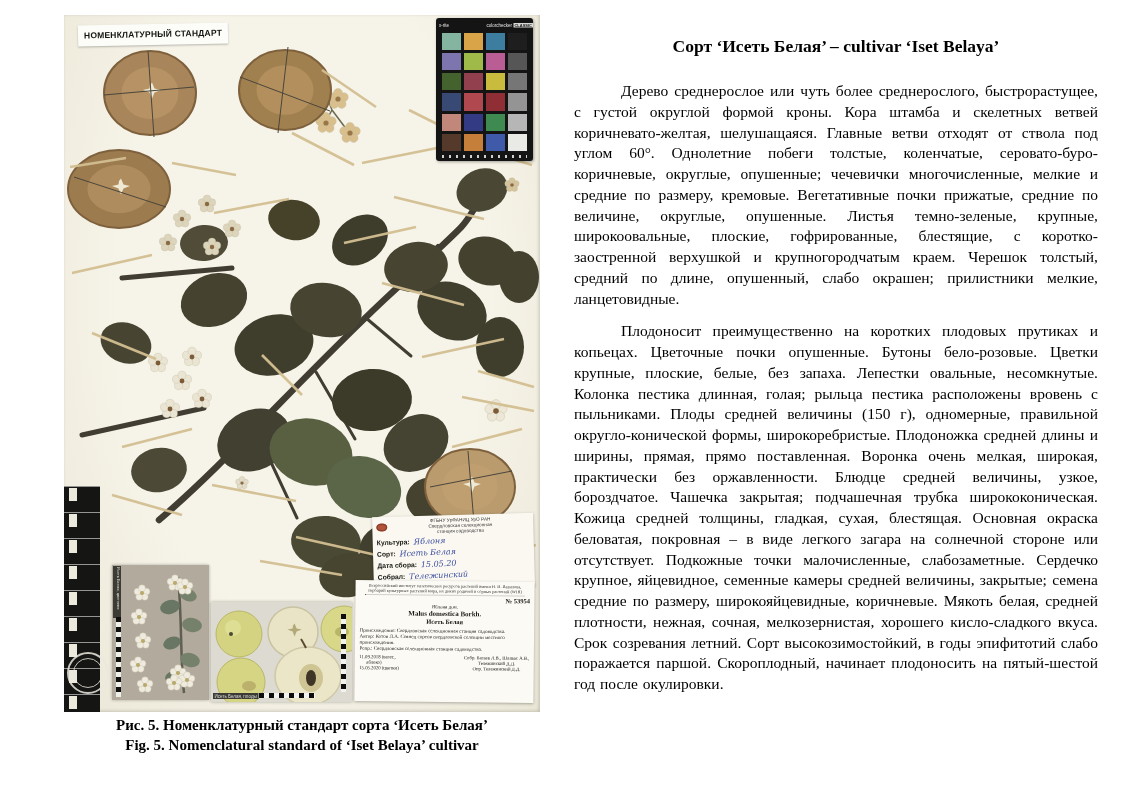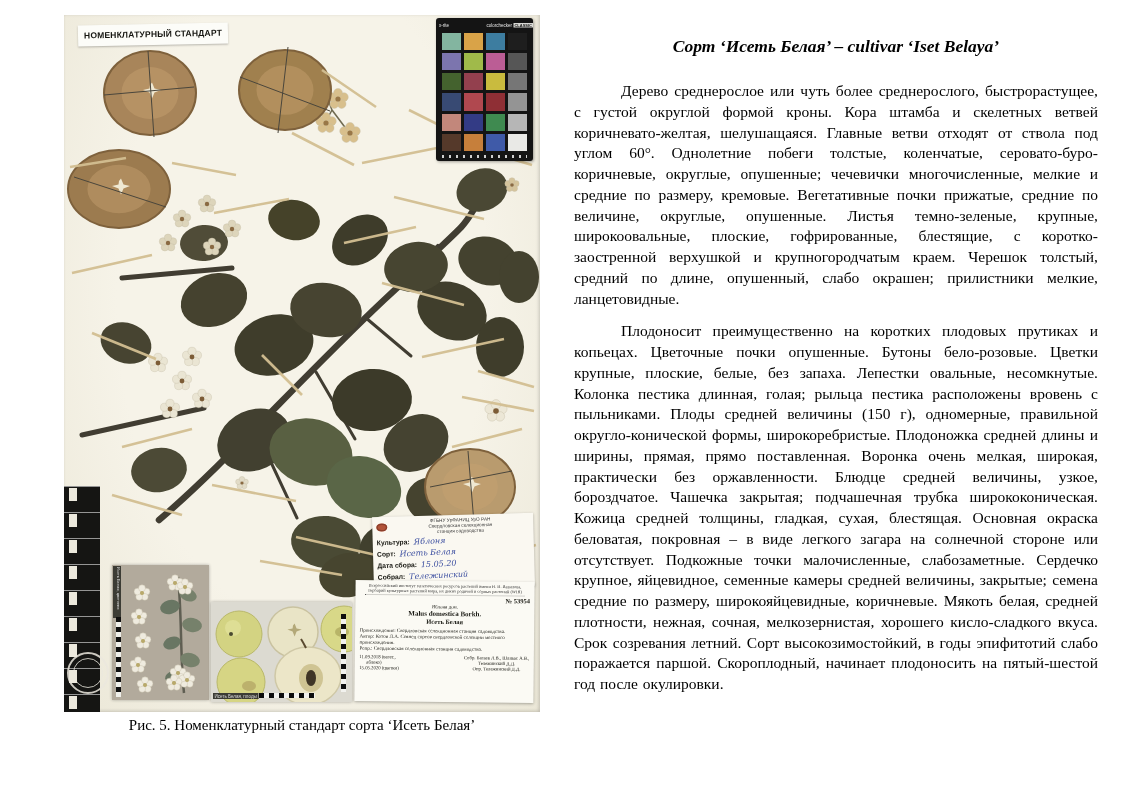--- a/index.html
+++ b/index.html
@@ -75,24 +75,24 @@
   .vcard .dots{border-bottom:1.5px dotted #555;margin:3px 10px 2px;}
   .vcard .num{text-align:right;font-weight:bold;font-size:13px;line-height:15px;}
   .vcard .cn{text-align:center;font-size:10px;line-height:12px;}
   .vcard .sp{text-align:center;font-weight:bold;font-size:14px;line-height:16px;}
   .vcard .cv{text-align:center;font-weight:bold;font-size:13px;line-height:15px;margin-bottom:5px;}
   .vcard .ln{font-size:10.2px;line-height:12px;}
   .vcard .bot{display:flex;justify-content:space-between;margin-top:6px;font-size:9.5px;line-height:11px;}
   .vcard .bot .r{text-align:center;}
   
   .caption{position:absolute;left:64px;top:716px;width:476px;text-align:center;
-           font-weight:normal;font-size:15px;line-height:19.5px;}
+           font-weight:bold;font-size:15px;line-height:19.5px;}
   
   .textcol{position:absolute;left:562px;top:36px;width:548px;}
-  .textcol h1{font-size:17.5px;margin:0 0 24px 0;text-align:center;font-weight:bold;font-style:italic;}
+  .textcol h1{font-size:17.5px;margin:0 0 24px 0;text-align:center;font-weight:bold;}
   .textcol p{font-size:15.5px;line-height:20.75px;text-align:justify;text-indent:47px;margin:12px;
              word-spacing:1px;}
 </style>
 </head>
 <body>
 
 <div class="page">
 
   <div class="photo">
     <svg class="sheet" id="sheet-art" width="476" height="697" viewBox="0 0 476 697">
@@ -473,20 +473,21 @@
             <div>Тележинский Д.Д.</div>
             <div>Опр. Тележинский Д.Д.</div>
           </div>
         </div>
       </div>
     </div>
   </div>
 
   <div class="caption">
     <div>Рис. 5. Номенклатурный стандарт сорта ‘Исеть Белая’</div>
+    <div>Fig. 5. Nomenclatural standard of ‘Iset Belaya’ cultivar</div>
   </div>
 
   <div class="textcol">
     <h1>Сорт ‘Исеть Белая’ – cultivar ‘Iset Belaya’</h1>
     <p>Дерево среднерослое или чуть более среднерослого, быстрорастущее, с густой округлой формой кроны. Кора штамба и скелетных ветвей коричневато-желтая, шелушащаяся. Главные ветви отходят от ствола под углом 60°. Однолетние побеги толстые, коленчатые, серовато-буро-коричневые, округлые, опушенные; чечевички многочисленные, мелкие и средние по размеру, кремовые. Вегетативные почки прижатые, средние по величине, округлые, опушенные. Листья темно-зеленые, крупные, широкоовальные, плоские, гофрированные, блестящие, с коротко-заостренной верхушкой и крупногородчатым краем. Черешок толстый, средний по длине, опушенный, слабо окрашен; прилистники мелкие, ланцетовидные.</p>
     <p>Плодоносит преимущественно на коротких плодовых прутиках и копьецах. Цветочные почки опушенные. Бутоны бело-розовые. Цветки крупные, плоские, белые, без запаха. Лепестки овальные, несомкнутые. Колонка пестика длинная, голая; рыльца пестика расположены вровень с пыльниками. Плоды средней величины (150 г), одномерные, правильной округло-конической формы, широкоребристые. Плодоножка средней длины и ширины, прямая, прямо поставленная. Воронка очень мелкая, широкая, практически без оржавленности. Блюдце средней величины, узкое, бороздчатое. Чашечка закрытая; подчашечная трубка ширококоническая. Кожица средней толщины, гладкая, сухая, блестящая. Основная окраска беловатая, покровная – в виде легкого загара на солнечной стороне или отсутствует. Подкожные точки малочисленные, слабозаметные. Сердечко крупное, яйцевидное, семенные камеры средней величины, закрытые; семена средние по размеру, широкояйцевидные, коричневые. Мякоть белая, средней плотности, нежная, сочная, мелкозернистая, хорошего кисло-сладкого вкуса. Срок созревания летний. Сорт высокозимостойкий, в годы эпифитотий слабо поражается паршой. Скороплодный, начинает плодоносить на пятый-шестой год после окулировки.</p>
   </div>
 
 </div>
 

